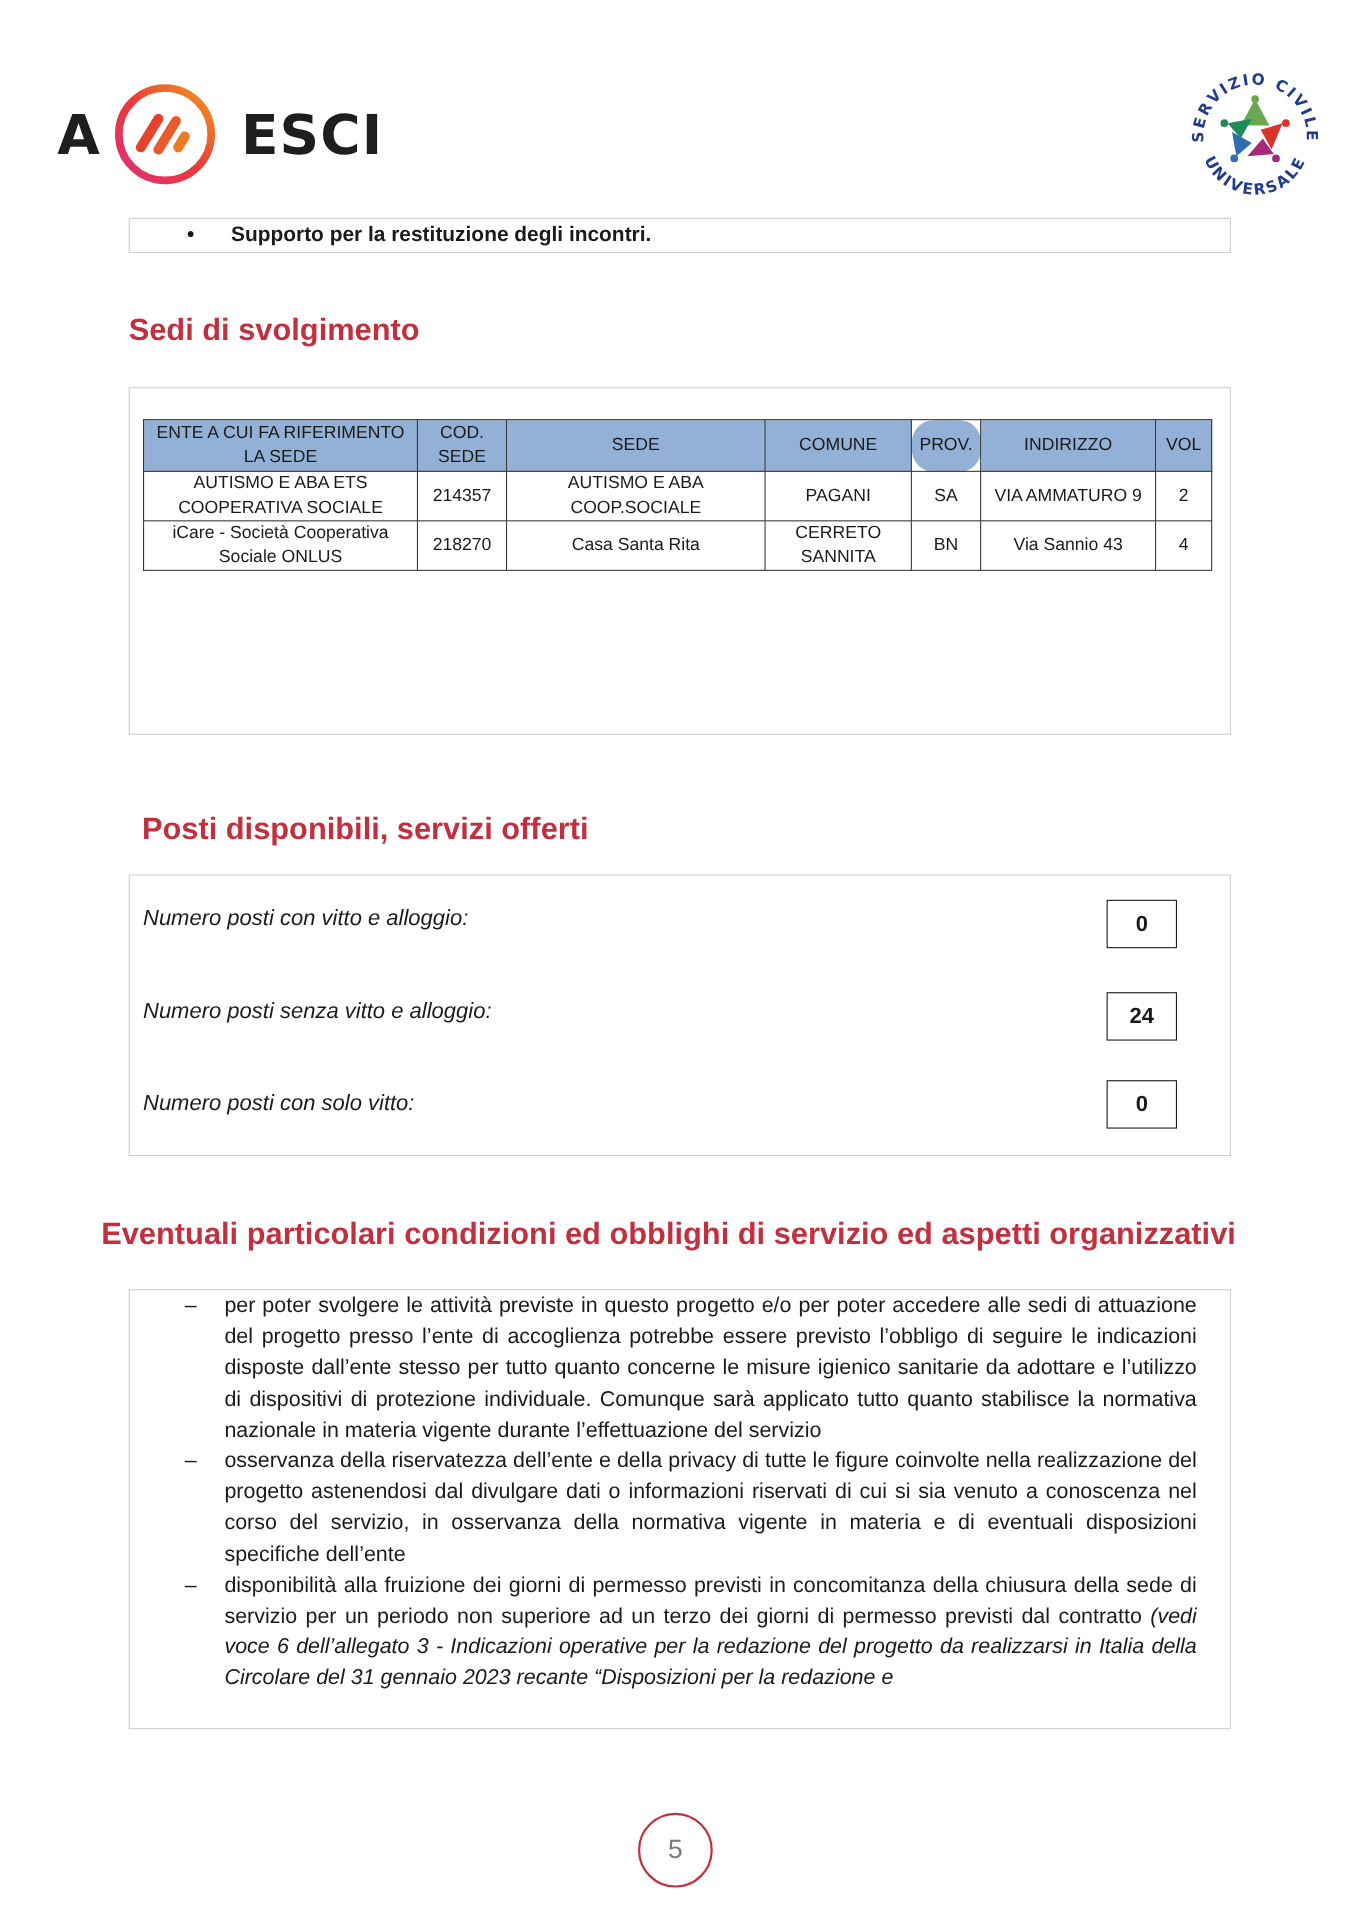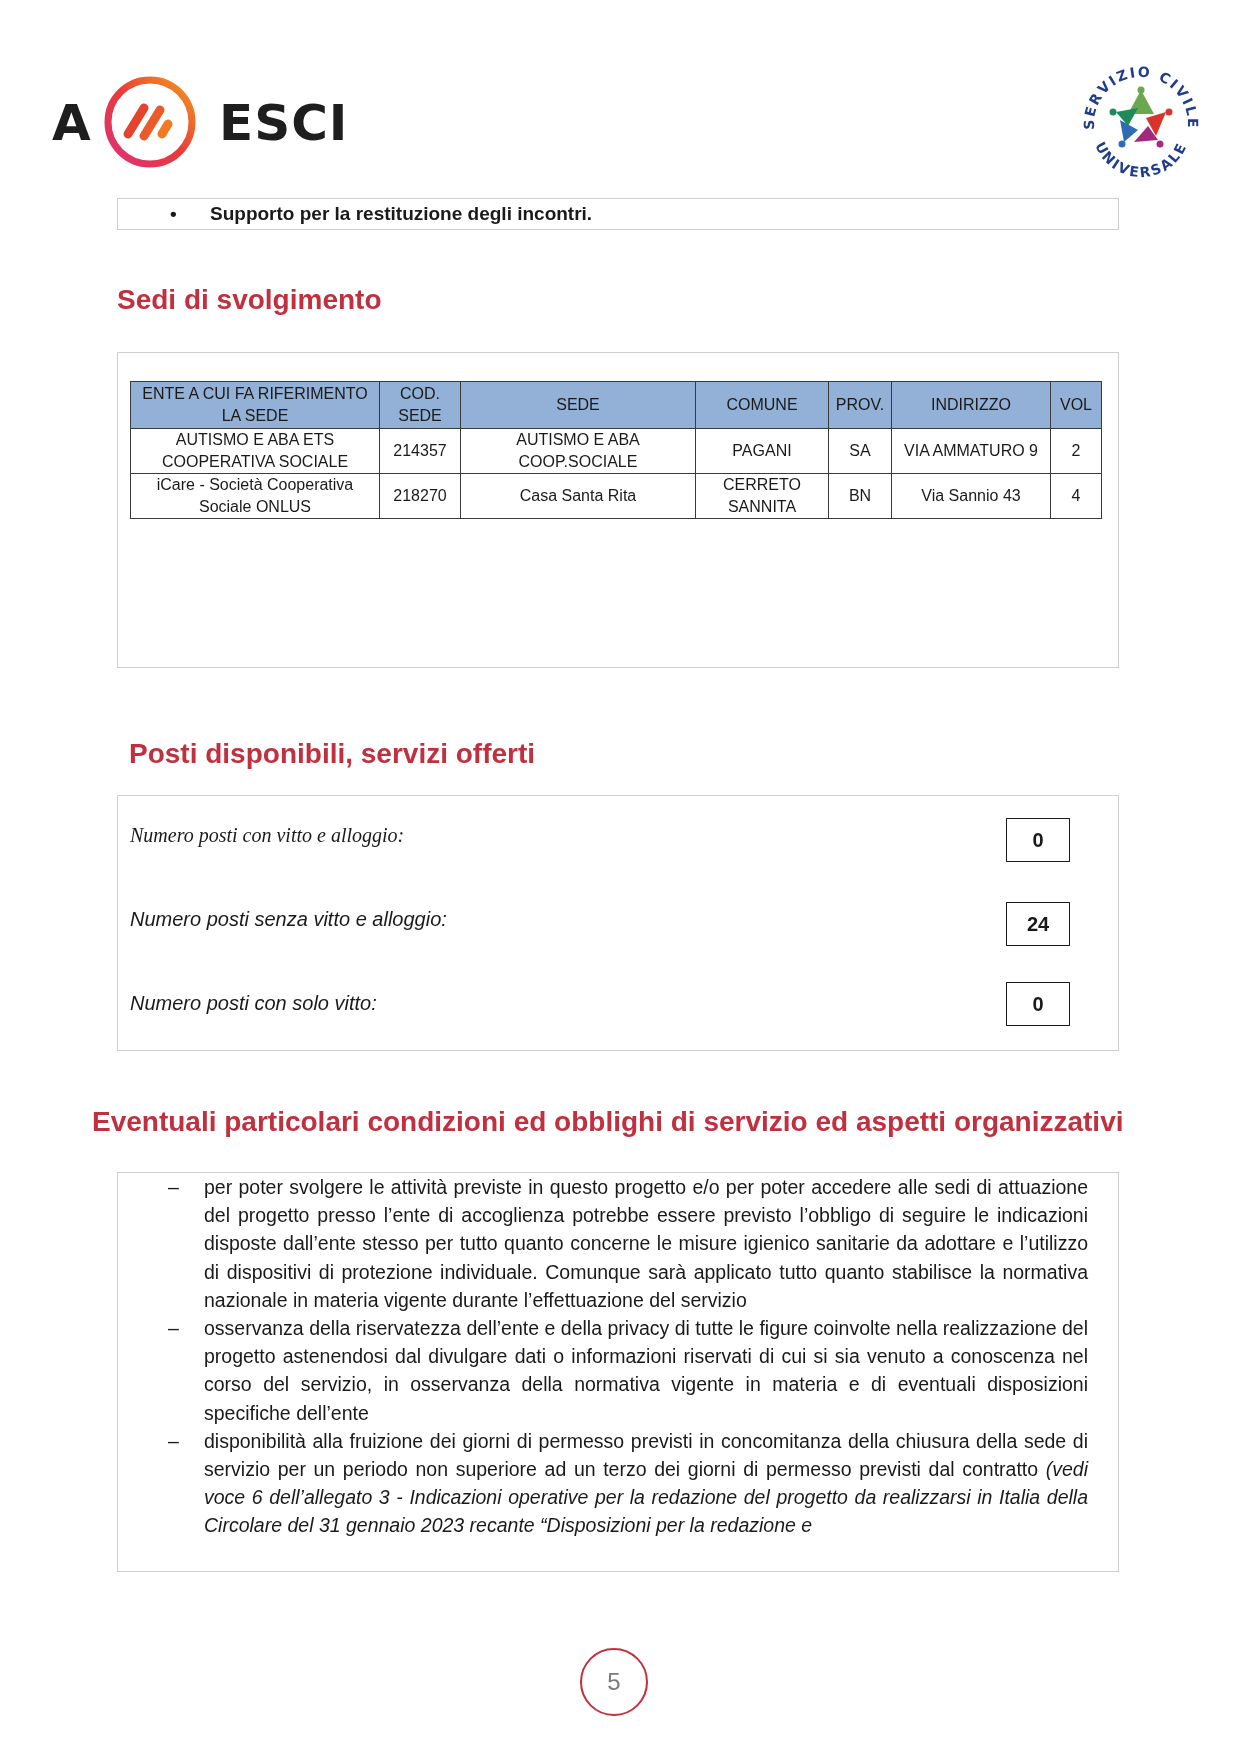--- a/index.html
+++ b/index.html
@@ -128,21 +128,21 @@
 <h2 class="section-title" style="left:117px; top:284px; margin:0;">Sedi di svolgimento</h2>
 
 <div class="box box-sedi">
   <table class="sedi">
     <thead>
       <tr>
         <th style="width:240px;">ENTE A CUI FA RIFERIMENTO LA SEDE</th>
         <th style="width:72px;">COD. SEDE</th>
         <th style="width:226px;">SEDE</th>
         <th style="width:124px;">COMUNE</th>
-        <th style="width:54px;">PROV.</th>
+        <th style="width:54px;border-radius:20px;">PROV.</th>
         <th style="width:150px;">INDIRIZZO</th>
         <th style="width:42px;">VOL</th>
       </tr>
     </thead>
     <tbody>
       <tr>
         <td>AUTISMO E ABA ETS COOPERATIVA SOCIALE</td>
         <td>214357</td>
         <td>AUTISMO E ABA COOP.SOCIALE</td>
         <td>PAGANI</td>
@@ -159,21 +159,21 @@
         <td>Via Sannio 43</td>
         <td>4</td>
       </tr>
     </tbody>
   </table>
 </div>
 
 <h2 class="section-title" style="left:117px; top:726px; margin:12px;text-align:right;">Posti disponibili, servizi offerti</h2>
 
 <div class="box box-posti">
-  <span class="posti-label" style="top:28px;font-family:Liberation Serif, serif;">Numero posti con vitto e alloggio:</span>
+  <span class="posti-label" style="top:28px;">Numero posti con vitto e alloggio:</span>
   <div class="posti-value" style="top:22px;">0</div>
 
   <span class="posti-label" style="top:112px;">Numero posti senza vitto e alloggio:</span>
   <div class="posti-value" style="top:106px;">24</div>
 
   <span class="posti-label" style="top:196px;">Numero posti con solo vitto:</span>
   <div class="posti-value" style="top:186px;">0</div>
 </div>
 
 <h2 class="section-title" style="left:92px; top:1106px; margin:0;">Eventuali particolari condizioni ed obblighi di servizio ed aspetti organizzativi</h2>

